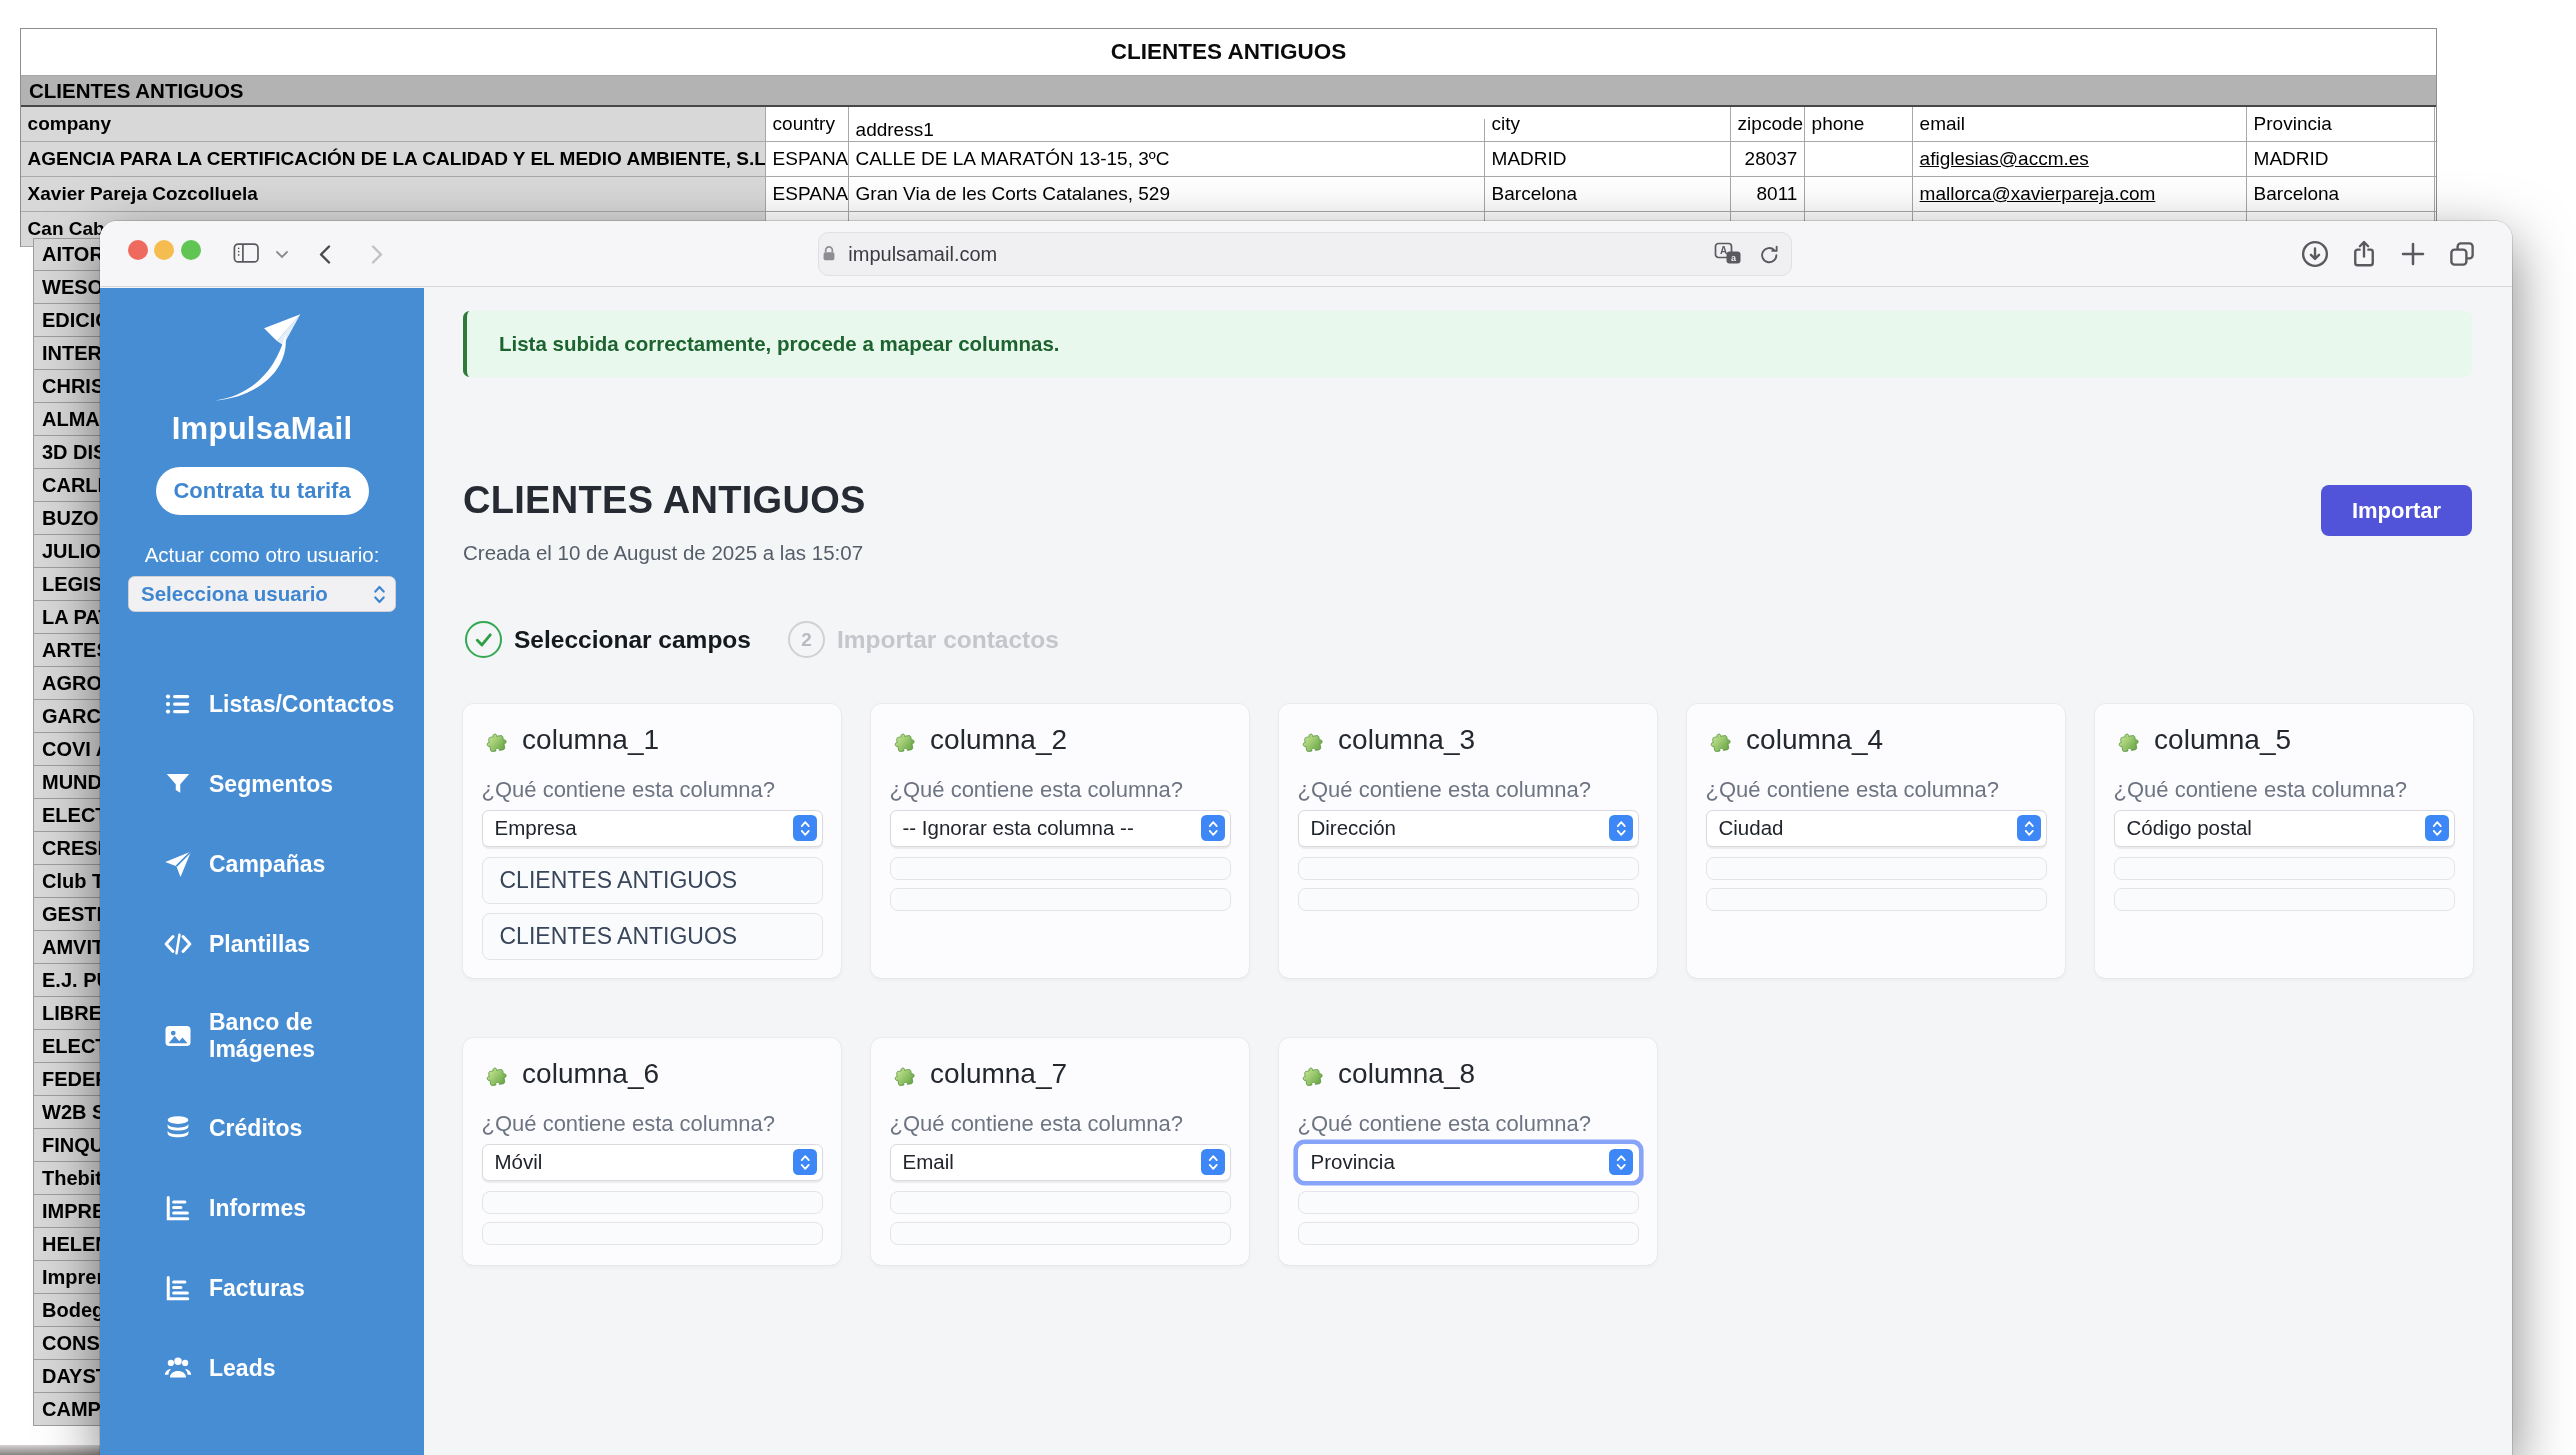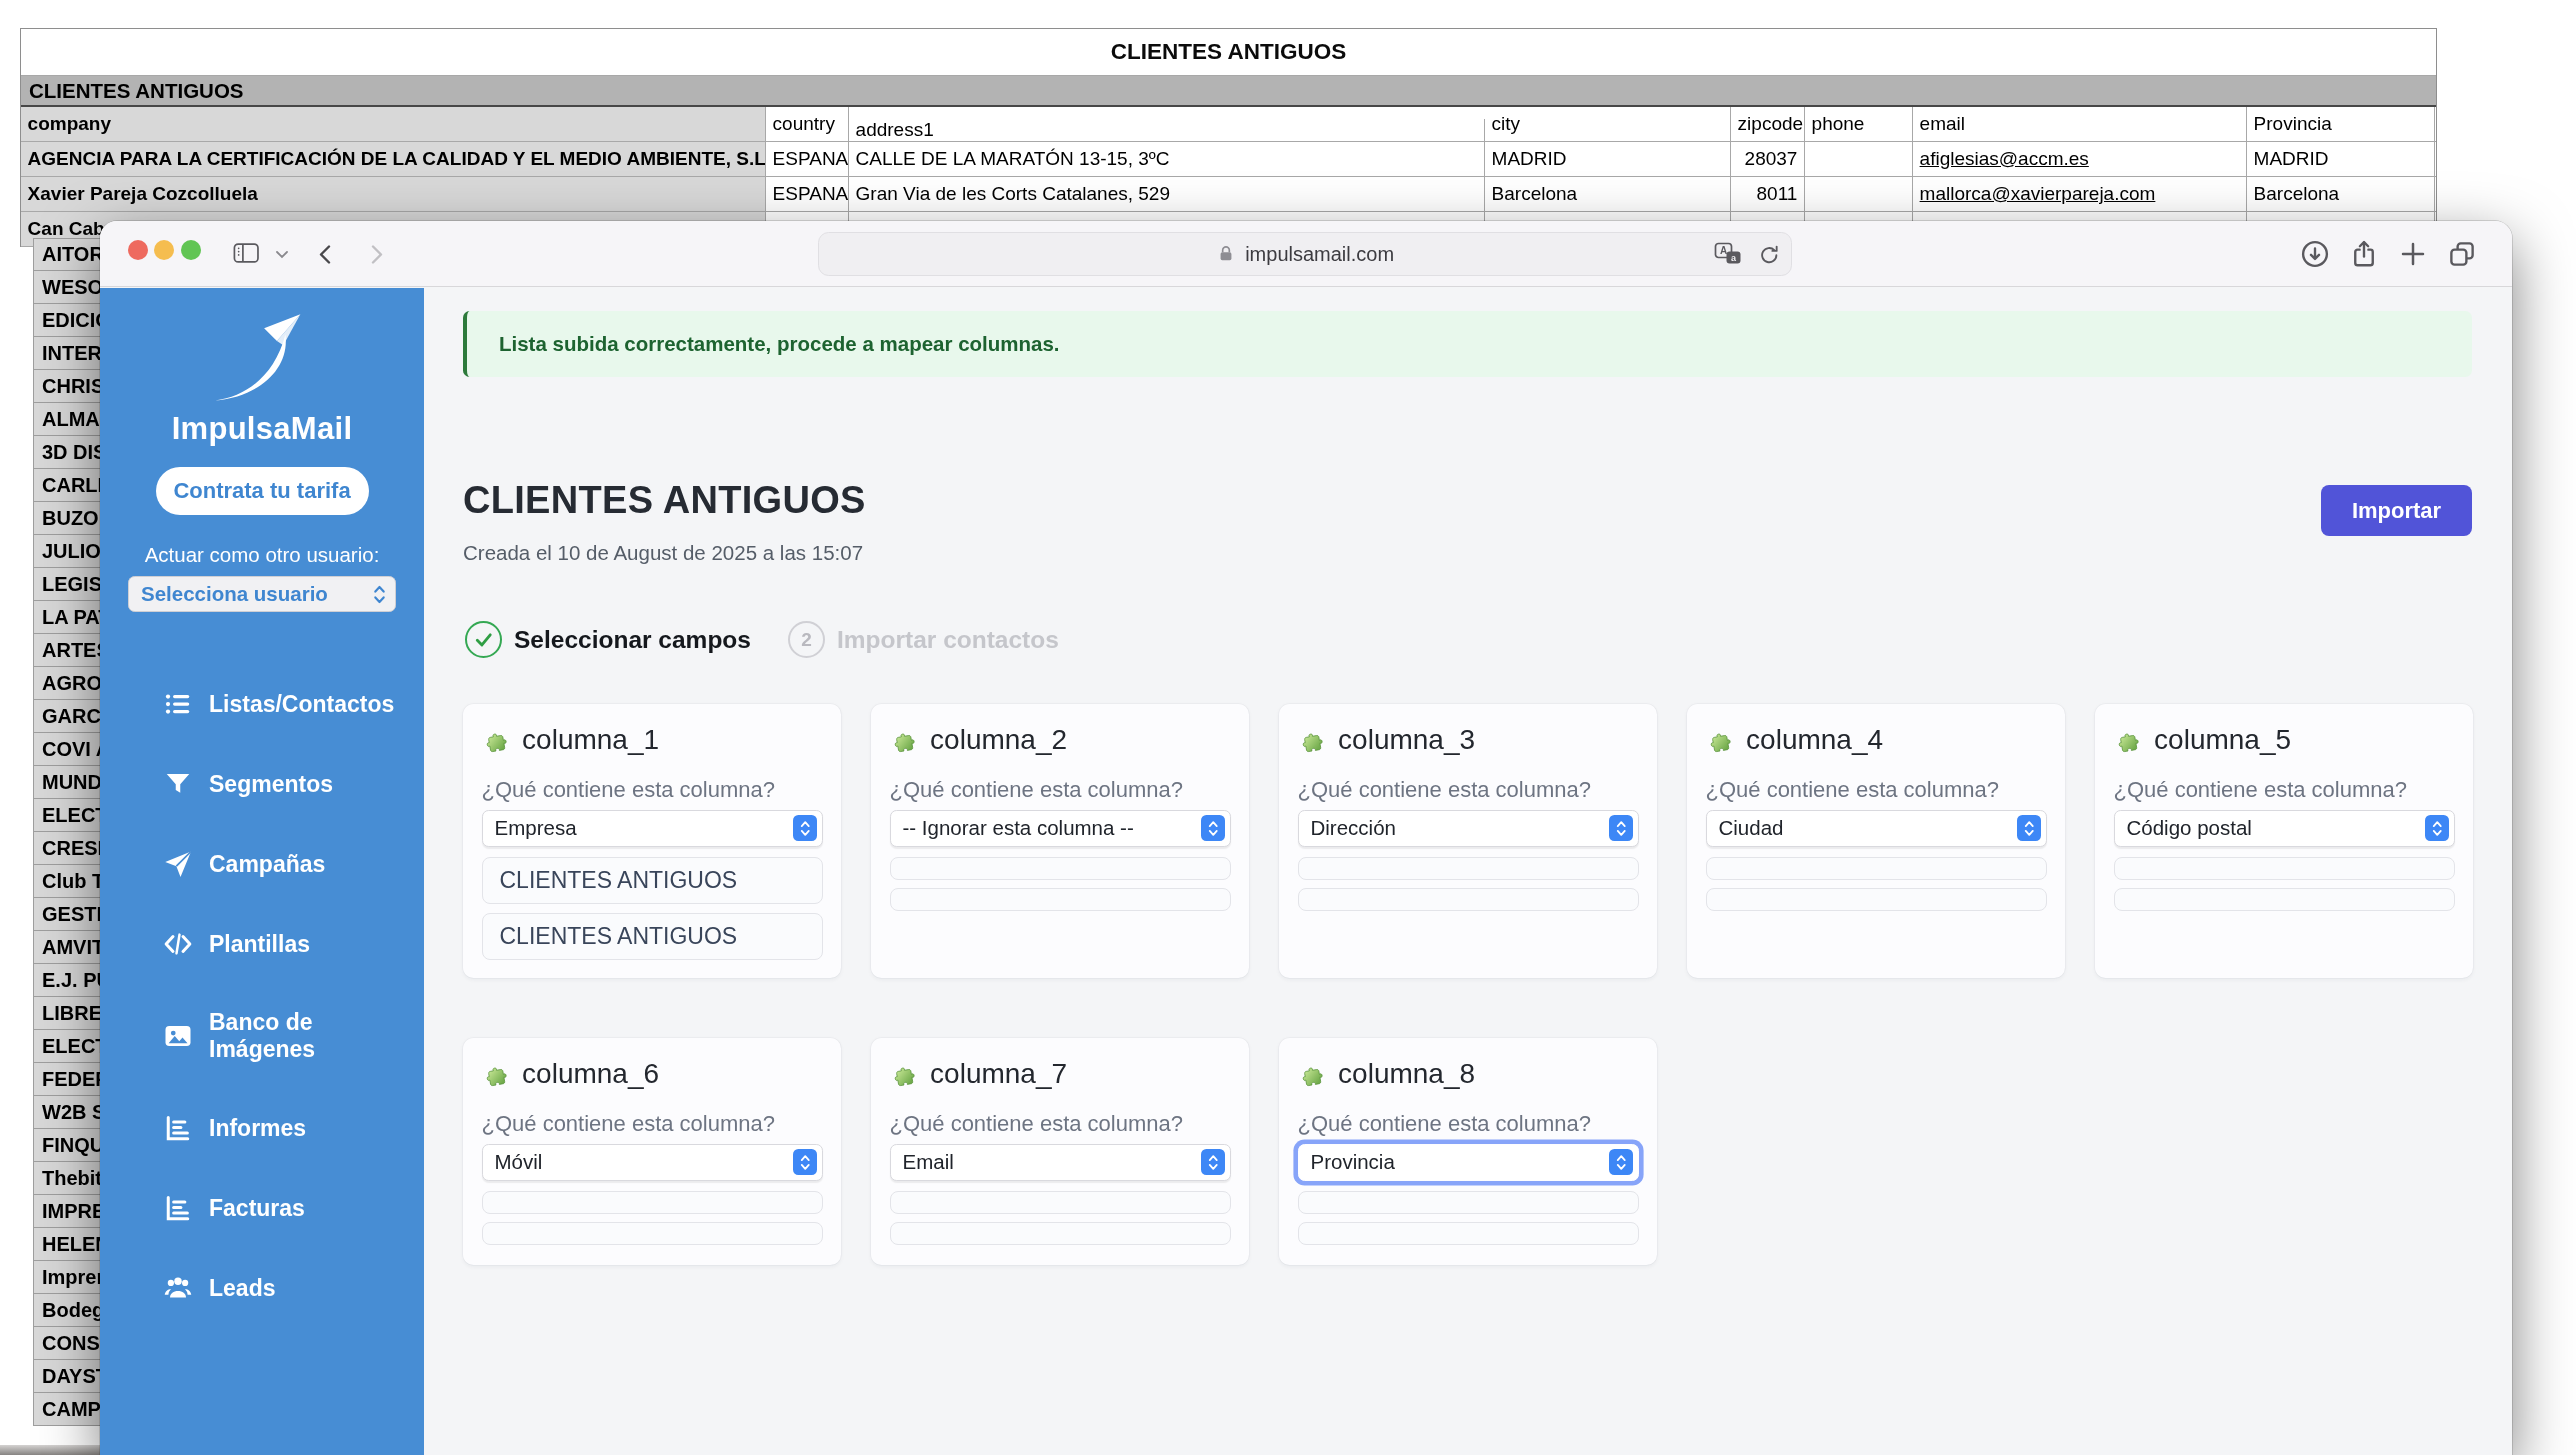--- a/index.html
+++ b/index.html
@@ -25,21 +25,21 @@
           border-radius:17px 17px 0 0;overflow:hidden;
           box-shadow:0 20px 59px rgba(0,0,0,.5),0 0 0 0.7px rgba(0,0,0,.18);}
   .chrome{position:absolute;left:0;top:0;width:100%;height:66px;background:#f6f5f8;border-bottom:0.7px solid #d8d7da;box-sizing:border-box;}
   .light{position:absolute;top:19px;width:20px;height:20px;border-radius:50%;}
   .light.red{left:28px;background:#ee6a5f;}
   .light.yellow{left:54px;background:#f5bd4f;}
   .light.green{left:81px;background:#61c554;}
   .cicon{position:absolute;color:#5a595e;display:flex;align-items:center;justify-content:center;}
   .cicon svg{display:block;}
   .urlbar{position:absolute;left:718px;top:11.2px;width:974px;height:44px;background:#f0eff2;border:0.7px solid #e0dfe3;border-radius:10.6px;
-          display:flex;align-items:center;justify-content:center;gap:9.3px;color:#3c3b40;font-size:20px;box-sizing:border-box;}
+          display:flex;align-items:center;gap:9.3px;color:#3c3b40;font-size:20px;box-sizing:border-box;}
   .urlbar .lock{color:#8e8d93;}
   .urlbar .side-icons{position:absolute;right:10.6px;display:flex;gap:16px;color:#7a797e;align-items:center;}
 
   
   .sidebar{position:absolute;left:0;top:67px;width:324px;bottom:0;background:#478dd4;color:#fff;}
   .logo{display:block;margin:21px auto 0;width:122px;height:98px;}
   .brand{text-align:center;font-size:31px;font-weight:800;margin-top:4px;letter-spacing:0.3px;}
   .cta{margin:20px auto 0;width:213px;height:48px;background:#fff;color:#3f86d0;border-radius:26.4px;
        display:flex;align-items:center;justify-content:center;font-size:22px;font-weight:700;}
   .imp-label{text-align:center;font-size:20.5px;margin-top:28px;}
@@ -331,20 +331,30 @@
               <svg viewBox="0 0 24 24">
                 <rect x="2" y="4" width="20" height="16" rx="3" fill="currentColor"></rect>
                 <circle cx="8.2" cy="9.6" r="1.9" fill="#478dd4"></circle>
                 <path d="M4.5 17.8 9.4 12l3.6 4.1 2.6-3 4 4.7Z" fill="#478dd4"></path>
               </svg>
             </span>
             <span class="nlabel">Banco de Imágenes</span>
           </li>
           <li class="nav-item">
             <span class="nicon">
+              <svg viewBox="0 0 24 24" fill="currentColor">
+                <ellipse cx="12" cy="5.6" rx="8.3" ry="3.1"></ellipse>
+                <path d="M3.7 8.6c0 1.7 3.7 3.1 8.3 3.1s8.3-1.4 8.3-3.1v2.3c0 1.7-3.7 3.1-8.3 3.1s-8.3-1.4-8.3-3.1Z"></path>
+                <path d="M3.7 13.9c0 1.7 3.7 3.1 8.3 3.1s8.3-1.4 8.3-3.1v2.4c0 1.7-3.7 3.1-8.3 3.1s-8.3-1.4-8.3-3.1Z"></path>
+              </svg>
+            </span>
+            <span class="nlabel">Créditos</span>
+          </li>
+          <li class="nav-item">
+            <span class="nicon">
               <svg viewBox="0 0 24 24" fill="none" stroke="currentColor" stroke-width="2.4" stroke-linecap="round">
                 <path d="M4.2 3.5v17h15.6"></path>
                 <path d="M8.5 7.2h9"></path>
                 <path d="M8.5 11.6h5.8"></path>
                 <path d="M8.5 16h11"></path>
               </svg>
             </span>
             <span class="nlabel">Informes</span>
           </li>
           <li class="nav-item">

